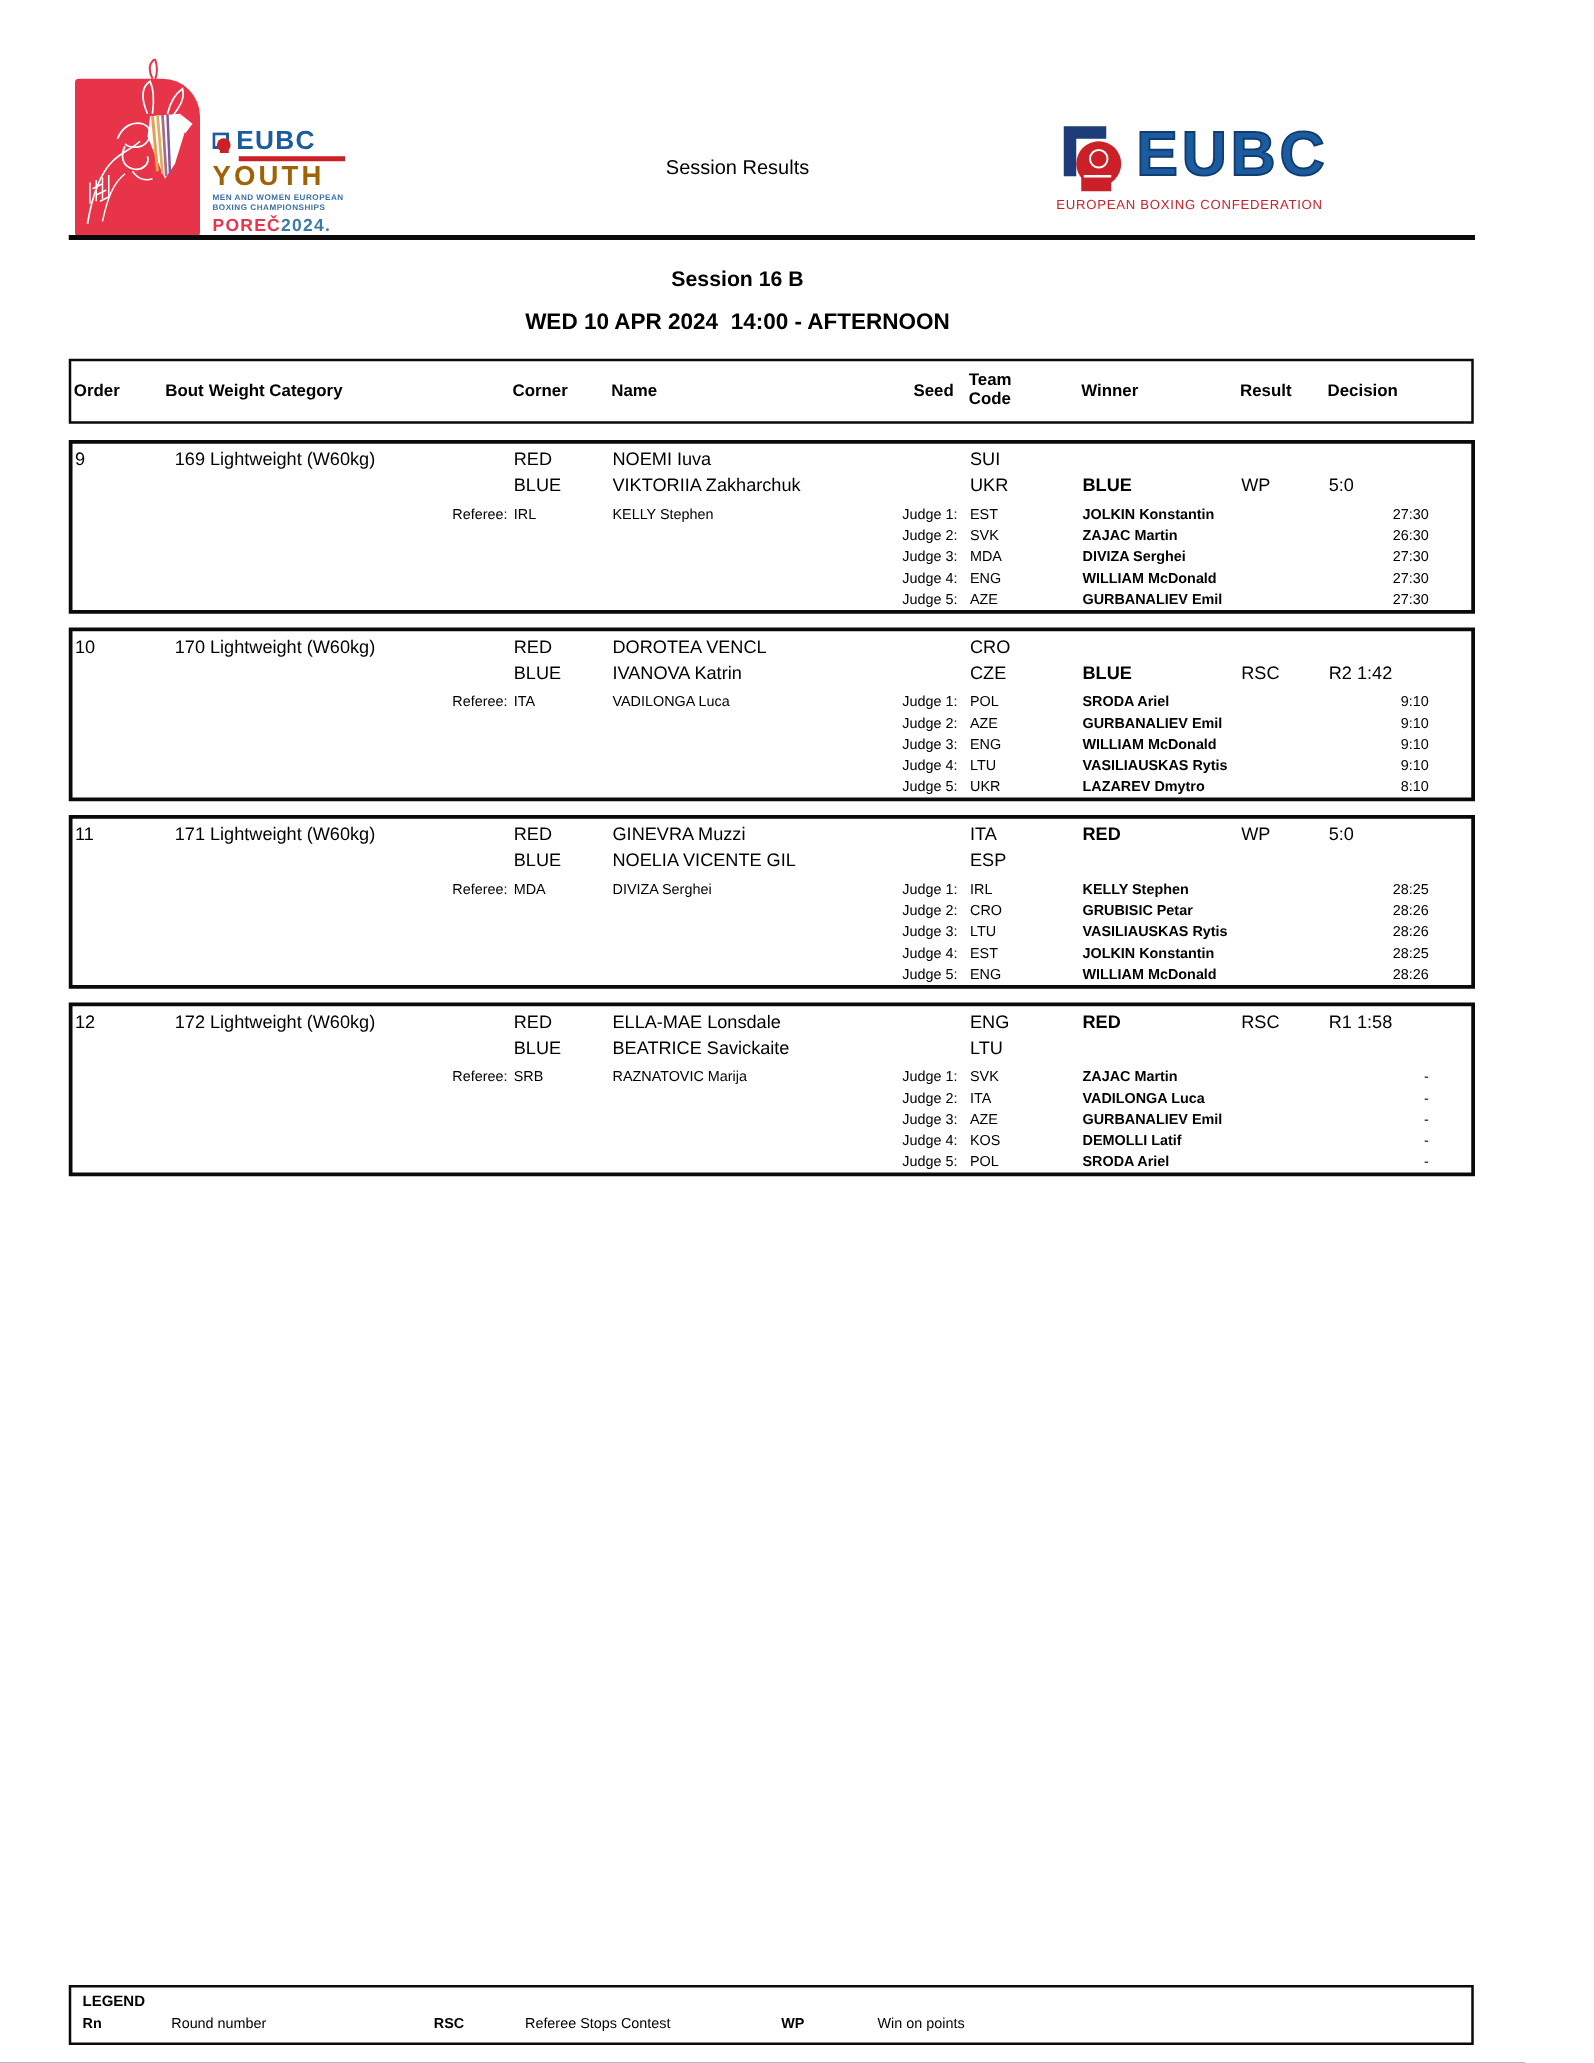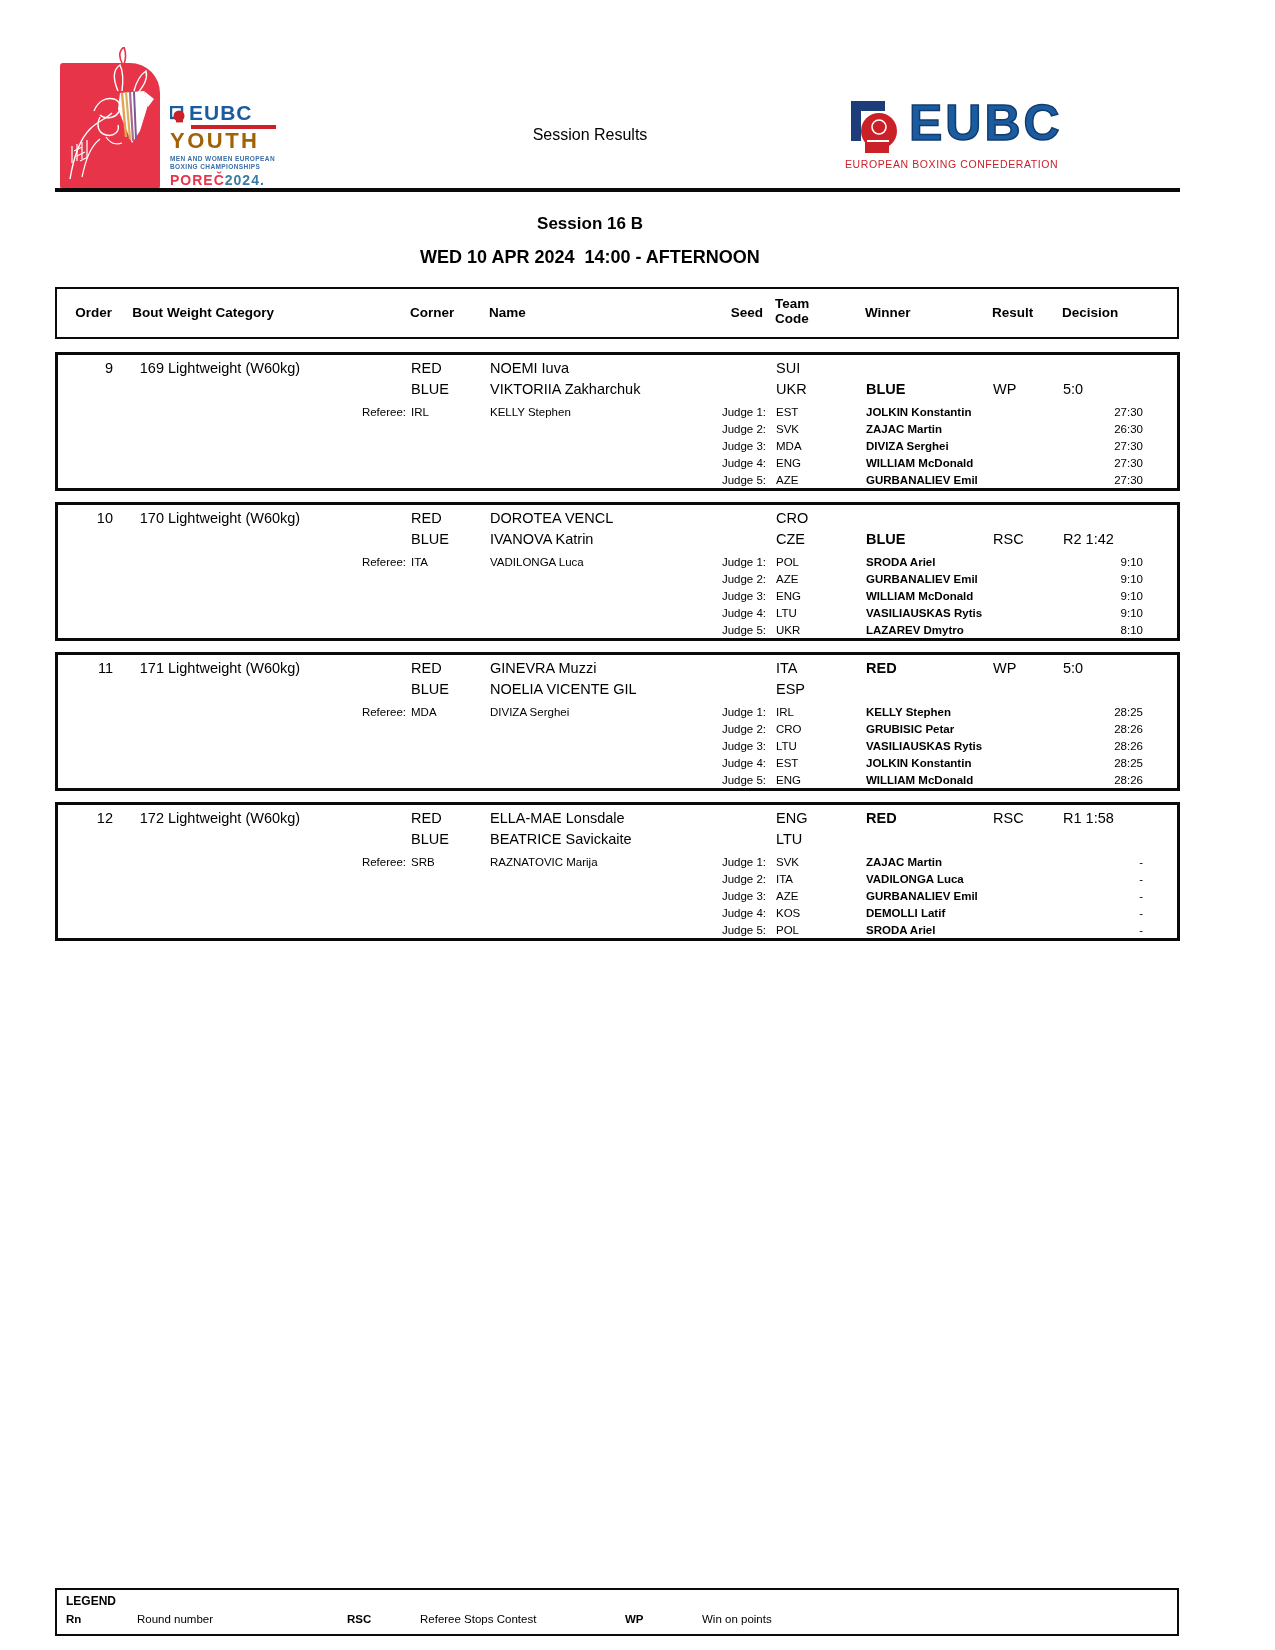--- a/index.html
+++ b/index.html
@@ -42,21 +42,21 @@
   
   .hbox{left:55px; top:287px; width:1120px; height:48px; border:2.5px solid #0a0a0a;}
   .block{left:55px; width:1119px; height:133px; border:3px solid #0a0a0a;}
   .legend-box{left:55px; top:1588px; width:1120px; height:44px; border:2.5px solid #0a0a0a;}
 
   .cell{position:absolute; white-space:nowrap;}
   .hrow .cell{font-weight:bold; font-size:13.5px;}
   .brow{position:absolute; left:0; width:100%; height:20px; font-size:14.5px;}
   .jrow{position:absolute; left:0; width:100%; height:15px; font-size:11.5px;}
 
-  .c-order{left:2px; width:53px; text-align:right;}
+  .c-order{left:2px; width:53px; text-align:left;}
   .c-bout{left:63px; width:43px; text-align:right;}
   .c-weight{left:110px;}
   .c-corner{left:353px;}
   .c-name{left:432px;}
   .c-seed{left:640px; width:66px; text-align:right;}
   .c-team{left:718px;}
   .c-winner{left:808px; font-weight:bold;}
   .c-result{left:935px;}
   .c-decision{left:1005px;}
   .c-jlabel{left:600px; width:108px; text-align:right;}

